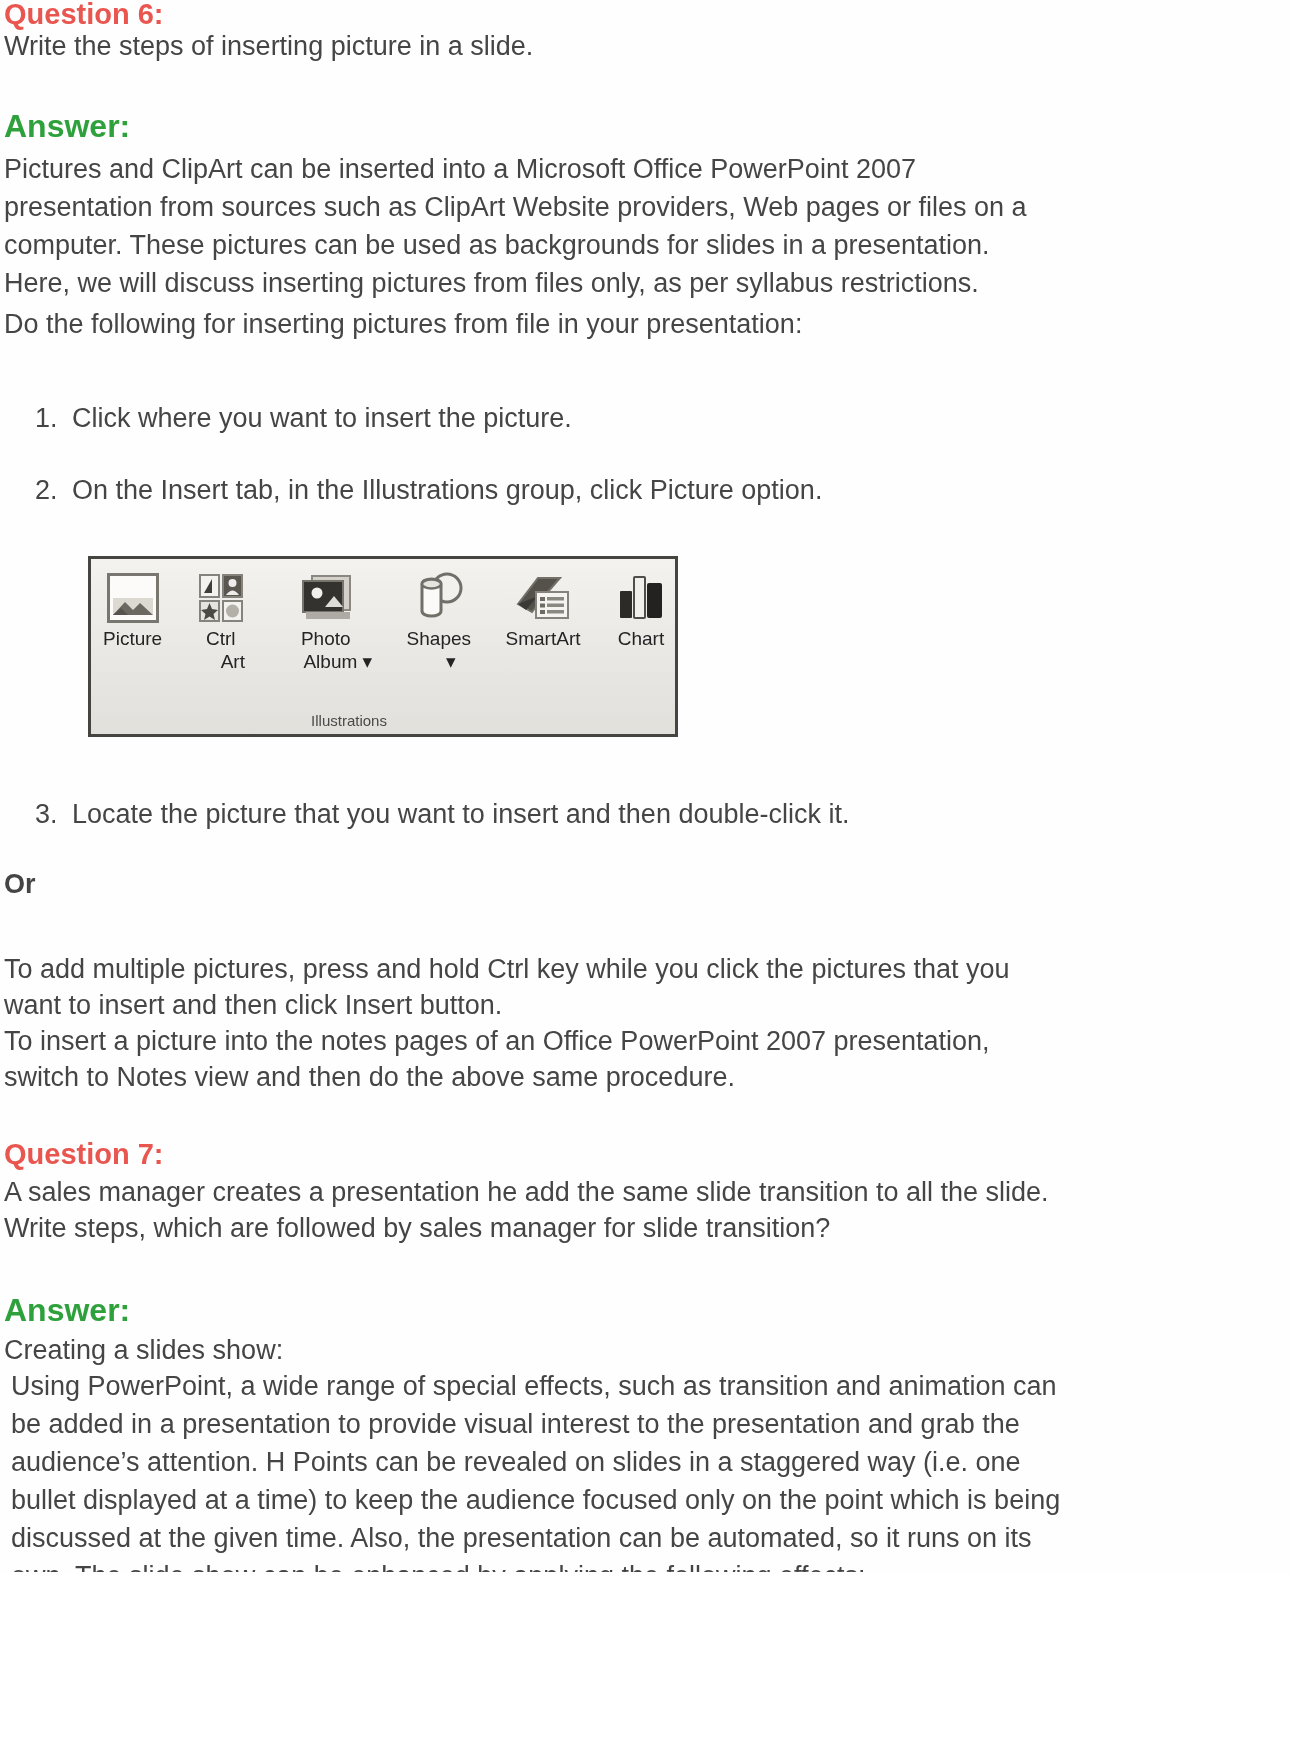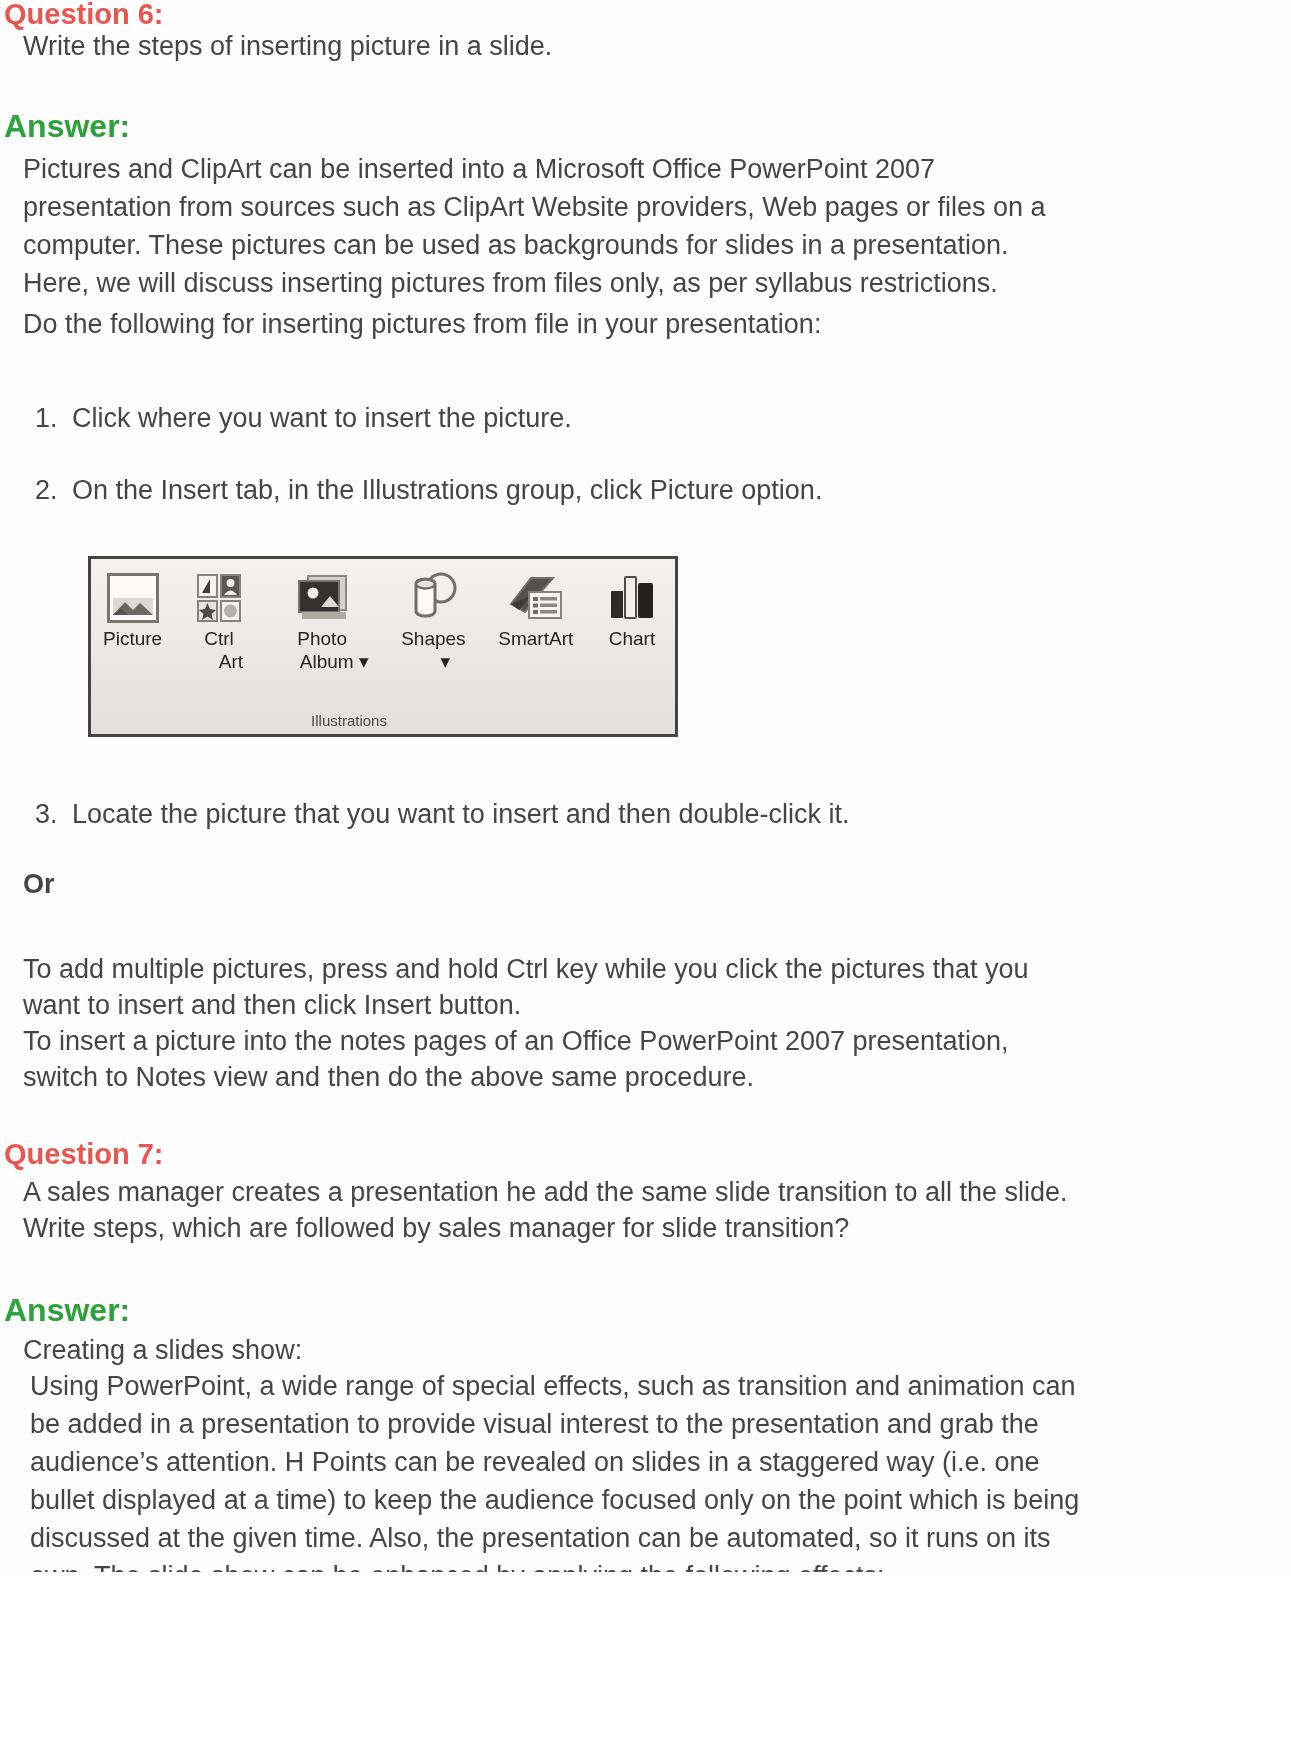--- a/index.html
+++ b/index.html
@@ -22,21 +22,20 @@
   .h-answer{
     font-size:32px;
     font-weight:bold;
     color:#2ea13c;
     line-height:32px;
   }
   .body-text{
     font-size:27px;
     line-height:36px;
     white-space:pre-line;
-    margin-left:19px;
   }
   .lh38{line-height:38px;}
   .bold{font-weight:bold;}
   .step{
     left:35px;
     display:flex;
     font-size:27px;
     line-height:34px;
   }
   .step .num{width:37px;flex:0 0 37px;}
@@ -45,21 +44,21 @@
     left:88px; top:556px;
     width:590px; height:181px;
     background:linear-gradient(#f3f2ef, #e7e5e1 70%, #e2e0db);
     border:3px solid #454440;
     box-sizing:border-box;
   }
   .rb-row{
     display:flex;
     justify-content:space-between;
     align-items:flex-start;
-    padding:10px 17px 0 12px;
+    padding:10px 8px 0 12px;
   }
   .rb-item{
     display:flex;
     flex-direction:column;
     align-items:center;
   }
   .rb-icon{
     height:58px;
     display:flex;
     align-items:center;

